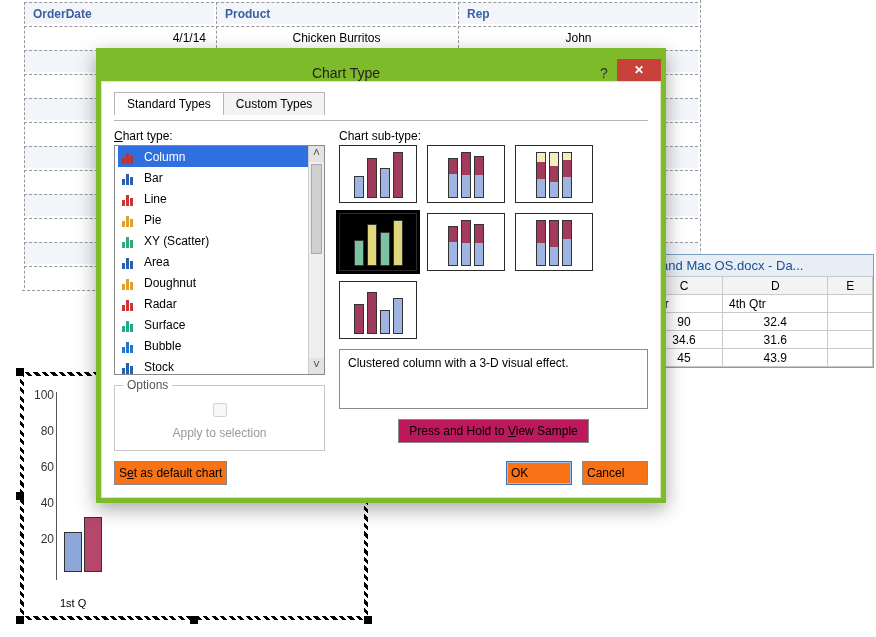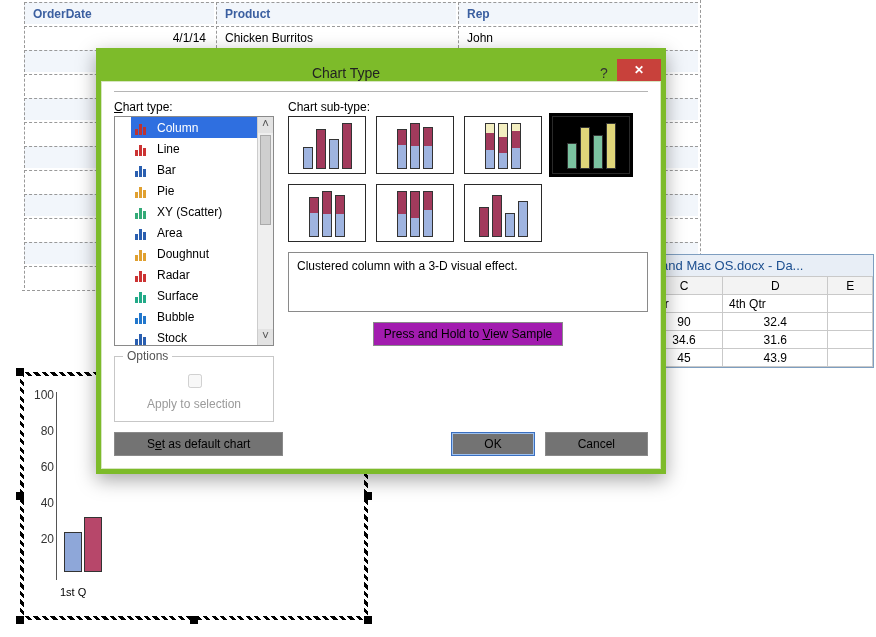--- a/index.html
+++ b/index.html
@@ -1,20 +1,20 @@
 <!DOCTYPE html>
 <html><head>
 <meta charset="utf-8">
 <style>
   * { box-sizing: border-box; font-family: "Segoe UI", Tahoma, sans-serif; font-size: 12px; }
   body { margin: 0; padding: 0; background: #fff; width: 876px; height: 637px; position: relative; overflow: hidden; }
 
   
   .bg-table { position:absolute; left:22px; top:0; border-right:1px dashed #999; border-bottom:1px dashed #999; }
-  .bg-table td,.bg-table th{ border-left:1px dashed #999; border-top:1px dashed #999; padding:2px 8px; height:22px; background:#f2f6fb; }
+  .bg-table td,.bg-table th{ border-left:1px dashed #999; border-top:1px dashed #999; padding:2px 8px; height:22px; background:#f2f6fb;text-align:center; }
   .bg-table th{ color:#3b5fa0; font-weight:bold; text-align:left; background:#f2f6fb;}
   .bg-table tr:nth-child(even) td{ background:#ffffff; }
   .bg-table .c1{width:190px;} .bg-table .c2{width:240px;} .bg-table .c3{width:240px;}
 
   
   .mini-win{ position:absolute; left:644px; top:254px; width:230px; border:1px solid #7e9ec0; background:#fff; }
   .mini-win .title{ background:#e8eef6; color:#1b4e8f; padding:3px 6px; font-size:13px; white-space:nowrap; overflow:hidden; }
   .mini-tbl{ border-collapse:collapse; width:100%; }
   .mini-tbl th,.mini-tbl td{ border:1px solid #c9c9c9; padding:1px 6px; text-align:center; height:18px;}
   .mini-tbl th{ background:#f3f3f3; text-align:center; font-weight:normal;}
@@ -27,63 +27,63 @@
                 repeating-linear-gradient(45deg,#000 0 3px,#fff 3px 6px) bottom/100% 4px no-repeat,
                 repeating-linear-gradient(45deg,#000 0 3px,#fff 3px 6px) left/4px 100% no-repeat,
                 repeating-linear-gradient(45deg,#000 0 3px,#fff 3px 6px) right/4px 100% no-repeat,
                 #fff;
               }
   .handle{ position:absolute; width:8px; height:8px; background:#000; }
   .axis{ position:absolute; left:36px; top:20px; bottom:40px; width:1px; border-left:1px solid #555;}
   .tick{ position:absolute; left:8px; width:26px; text-align:right; color:#333;}
   .bars{ position:absolute; left:44px; top:20px;}
   .bar{ position:absolute; bottom:0; width:18px; border:1px solid #333;}
-  .catlbl{ position:absolute; bottom:22px; left:40px; font-size:11px;}
+  .catlbl{ position:absolute; bottom:11px; left:40px; font-size:11px;}
 
   
   .dlg{ position:absolute; left:96px; top:48px; width:570px; background:#7dbb2a; padding:5px; box-shadow:0 6px 18px rgba(0,0,0,.35);}
   .dlg-titlebar{ display:flex; align-items:flex-end; height:28px;}
   .dlg-title{ flex:1; text-align:center; color:#222; font-size:14px;}
   .dlg-help{ width:26px; text-align:center; color:#333; font-size:14px; cursor:default;}
   .dlg-close{ width:44px; height:22px; background:#c8413b; color:#fff; text-align:center; line-height:22px; font-weight:bold;}
   .dlg-body{ background:#fff; border:1px solid #d6e6c0; padding:10px 12px 12px 12px; }
   .tabs{ display:flex; margin-bottom:6px;}
   .tab{ border:1px solid #b5b5b5; border-bottom:none; padding:4px 12px; background:#f3f3f3; margin-right:-1px;}
   .tab.active{ background:#fff; position:relative; z-index:2;}
   .tabstrip-line{ border-bottom:1px solid #b5b5b5; margin-top:-1px;}
 
   .cols{ display:flex; gap:14px; margin-top:8px;}
-  .left{ width:160px;}
+  .left{ width:211px;}
   .right{ flex:1;}
   .lbl{ margin-bottom:2px;}
   .listbox{ border:1px solid #8a8a8a; height:230px; overflow:hidden; position:relative;}
-  .list-inner{ position:absolute; left:16px; right:16px; top:0;}
+  .list-inner{ position:absolute; left:3px; right:16px; top:0;}
   .list-item{ display:flex; align-items:center; gap:6px; padding:2px 4px; height:21px; cursor:default;}
   .list-item.selected{ background:#2f6fe0; color:#fff;}
   .list-ico{ width:16px; height:14px; flex:0 0 16px; display:flex; align-items:flex-end; gap:1px;}
   .scrollbar{ position:absolute; right:0; top:0; bottom:0; width:16px; background:#efefef; border-left:1px solid #ccc;}
   .scroll-btn{ height:16px; background:#e3e3e3; text-align:center; line-height:14px; color:#555;}
   .scroll-thumb{ position:absolute; left:2px; right:2px; top:18px; height:90px; background:#cfcfcf; border:1px solid #aaa;}
 
   .opts{ border:1px solid #c7c7c7; margin-top:10px; padding:10px 10px 6px 10px; position:relative;}
   .opts-legend{ position:absolute; top:-8px; left:8px; background:#fff; padding:0 4px; color:#555;}
   .chk{ display:flex; align-items:center; gap:6px; margin:4px 0; color:#333;}
   .chk input{ width:14px; height:14px;}
   .chk.disabled{ color:#9a9a9a;flex-direction:column;}
 
   .subgrid{ display:flex; flex-wrap:wrap; gap:10px;}
   .thumb{ width:78px; height:58px; border:1px solid #2a2a2a; background:#fff; display:flex; align-items:flex-end; justify-content:center; padding:4px; gap:3px;}
   .thumb.sel{ outline:3px solid #000; background:#000;}
   .tb{ width:10px; border:1px solid #333;}
   .desc{ border:1px solid #8a8a8a; margin-top:10px; padding:6px 8px; height:60px;}
   .btnrow{ display:flex; justify-content:flex-end; gap:10px; margin-top:10px;}
-  .btn{ border:1px solid #8a8a8a; background:#737373; padding:4px 32px; min-width:66px; text-align:left;}
+  .btn{ border:1px solid #8a8a8a; background:#f97316; padding:4px 4px; min-width:66px; text-align:left;}
   .btn.default{ border:1px solid #3b6fbf; box-shadow:inset 0 0 0 1px #9cc0ef;}
   .btn-left{ margin-right:auto;}
-  .samplebtn{ display:inline-block; border:1px solid #8a8a8a; background:#a21caf; padding:4px 10px; margin-top:10px;}
+  .samplebtn{ display:inline-block; border:1px solid #8a8a8a; background:#be185d; padding:4px 10px; margin-top:10px;}
   .u{ text-decoration:underline;}
 
   
   .ib{ width:3px; background:#b33; }
 </style>
 </head>
 <body>
 
 <table class="bg-table">
   <tbody>
@@ -208,50 +208,54 @@
 
 <div class="dlg">
   <div class="dlg-titlebar">
     <div class="dlg-title">Chart Type</div>
     <div class="dlg-help">?</div>
     <div class="dlg-close">
       <span>✕</span>
     </div>
   </div>
   <div class="dlg-body">
+    <div class="tabs">
+      <div class="tab active">Standard Types</div>
+      <div class="tab">Custom Types</div>
+    </div>
     <div class="tabstrip-line"></div>
 
     <div class="cols">
       <div class="left">
         <div class="lbl"><span class="u">C</span><span>hart type:</span></div>
         <div class="listbox">
           <div class="list-inner" id="typelist">
               <div class="list-item selected">
                 <span class="list-ico">
                   <span class="ib" style="height:6px;background:#b33"></span>
                   <span class="ib" style="height:11px;background:#b33"></span>
                   <span class="ib" style="height:8px;background:#b33"></span>
                 </span>
                 <span>Column</span>
               </div>
               <div class="list-item">
                 <span class="list-ico">
+                  <span class="ib" style="height:6px;background:#2a5fb0"></span>
+                  <span class="ib" style="height:11px;background:#2a5fb0"></span>
+                  <span class="ib" style="height:8px;background:#2a5fb0"></span>
+                </span>
+                <span>Bar</span>
+              </div>
+              <div class="list-item">
+                <span class="list-ico">
                   <span class="ib" style="height:6px;background:#c33"></span>
                   <span class="ib" style="height:11px;background:#c33"></span>
                   <span class="ib" style="height:8px;background:#c33"></span>
                 </span>
                 <span>Line</span>
-              </div>
-              <div class="list-item">
-                <span class="list-ico">
-                  <span class="ib" style="height:6px;background:#2a5fb0"></span>
-                  <span class="ib" style="height:11px;background:#2a5fb0"></span>
-                  <span class="ib" style="height:8px;background:#2a5fb0"></span>
-                </span>
-                <span>Bar</span>
               </div>
               <div class="list-item">
                 <span class="list-ico">
                   <span class="ib" style="height:6px;background:#e0a030"></span>
                   <span class="ib" style="height:11px;background:#e0a030"></span>
                   <span class="ib" style="height:8px;background:#e0a030"></span>
                 </span>
                 <span>Pie</span>
               </div>
               <div class="list-item">

